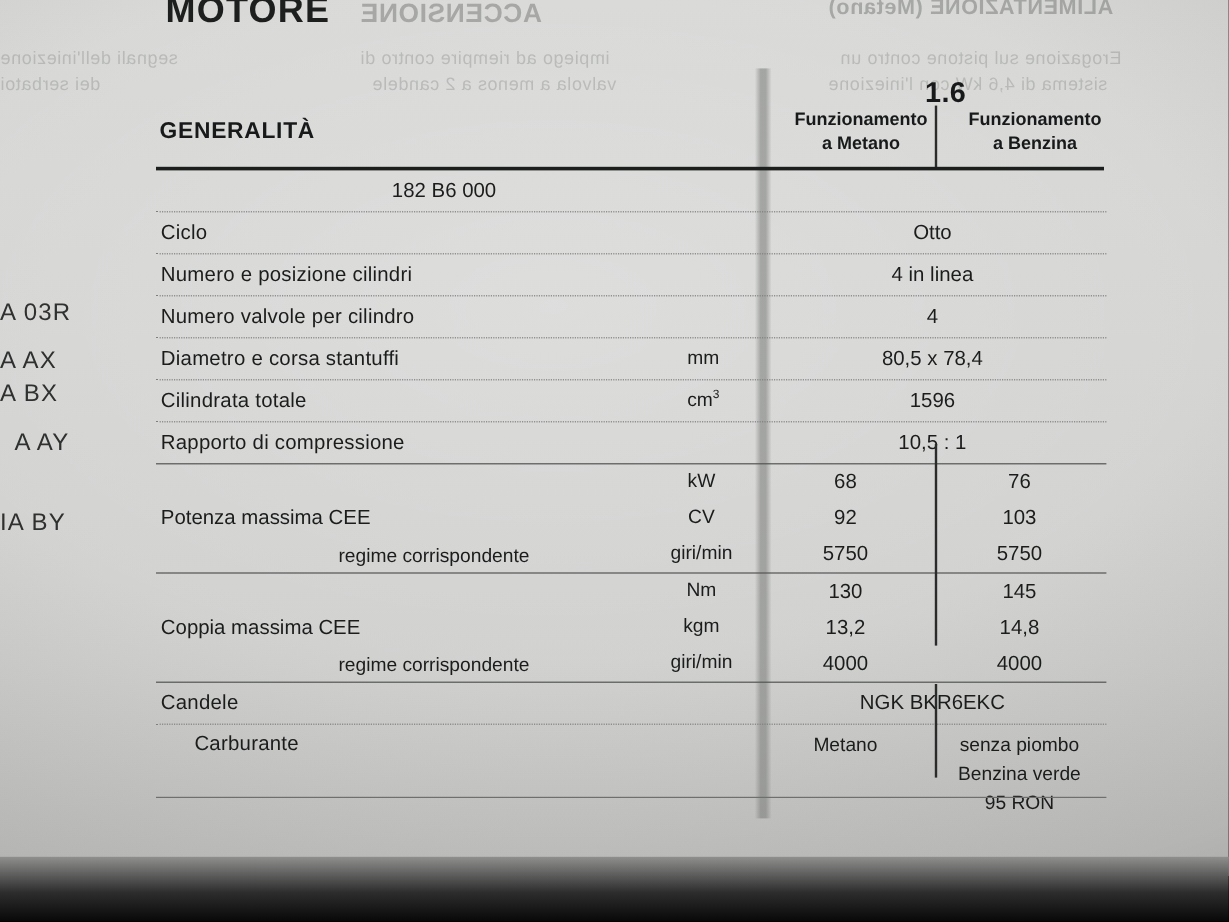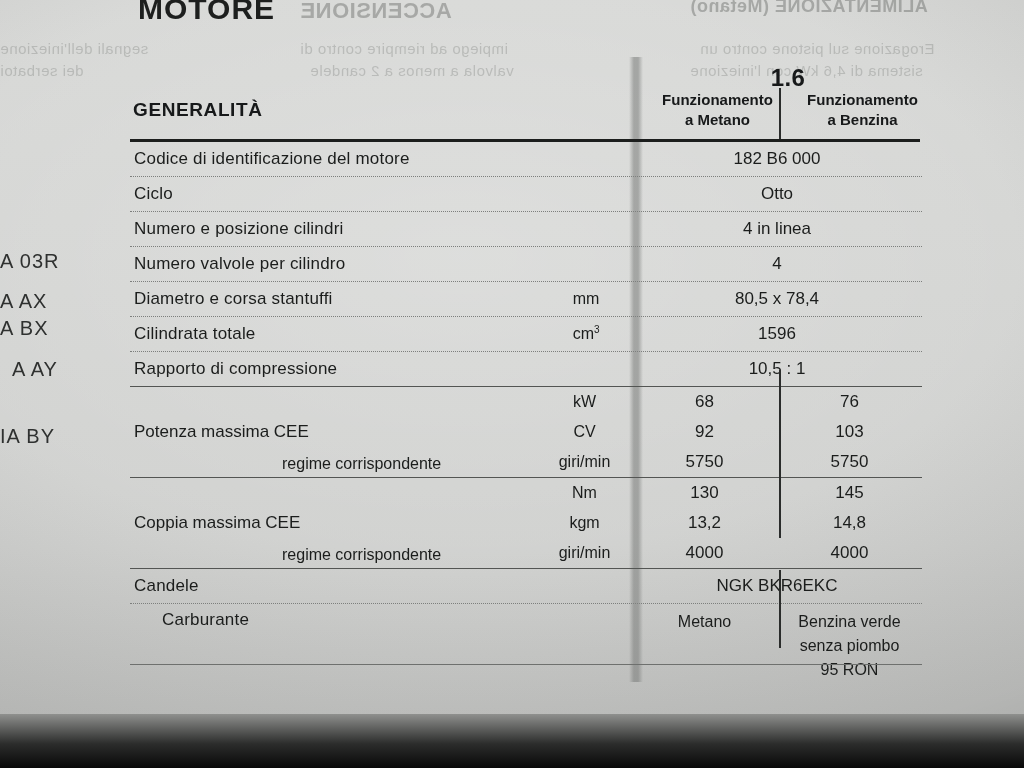--- a/index.html
+++ b/index.html
@@ -286,21 +286,20 @@
       <div>Funzionamento</div>
       <div>a Benzina</div>
     </div>
   </div>
   <div class="col-divider"></div>
   <div class="rule-thick"></div>
 
   <div class="table">
 
     <div class="row">
-      <div class="label">Codice di identificazione del motore</div>
       <div class="unit"></div>
       <div class="vals">
         <div class="val span2">182 B6 000</div>
       </div>
     </div>
 
     <div class="row">
       <div class="label">Ciclo</div>
       <div class="unit"></div>
       <div class="vals">
@@ -415,22 +414,22 @@
         <div class="val span2">NGK BKR6EKC</div>
       </div>
     </div>
 
     <div class="row no-line" style="align-items:flex-start; min-height:92px; padding-top:6px;margin-left:28px;">
       <div class="label">Carburante</div>
       <div class="unit"></div>
       <div class="vals">
         <div class="val multi">Metano</div>
         <div class="val multi">
+          <div>senza piombo</div>
           <div>Benzina verde</div>
-          <div>senza piombo</div>
           <div>95 RON</div>
         </div>
       </div>
     </div>
 
   </div>
 
   <div class="col-divider v2"></div>
   <div class="col-divider v3"></div>
   <div class="last-rule"></div>

